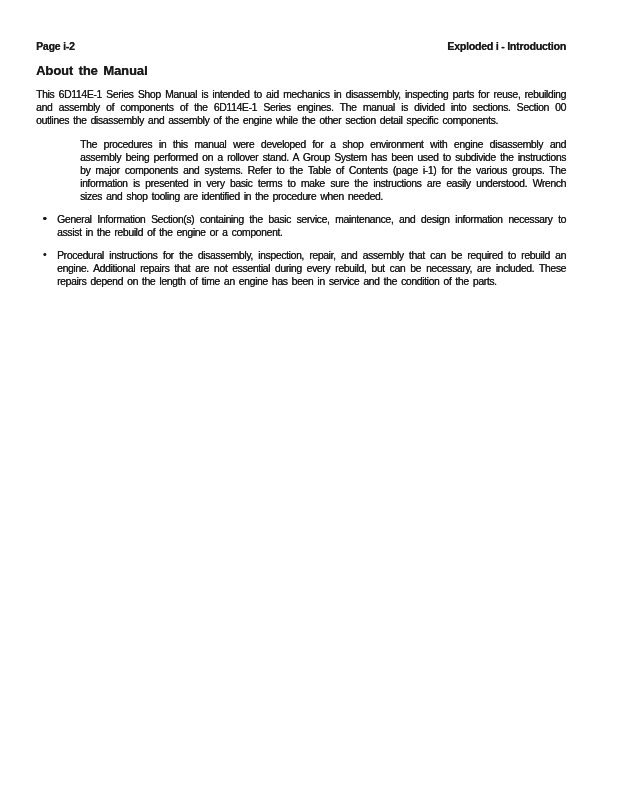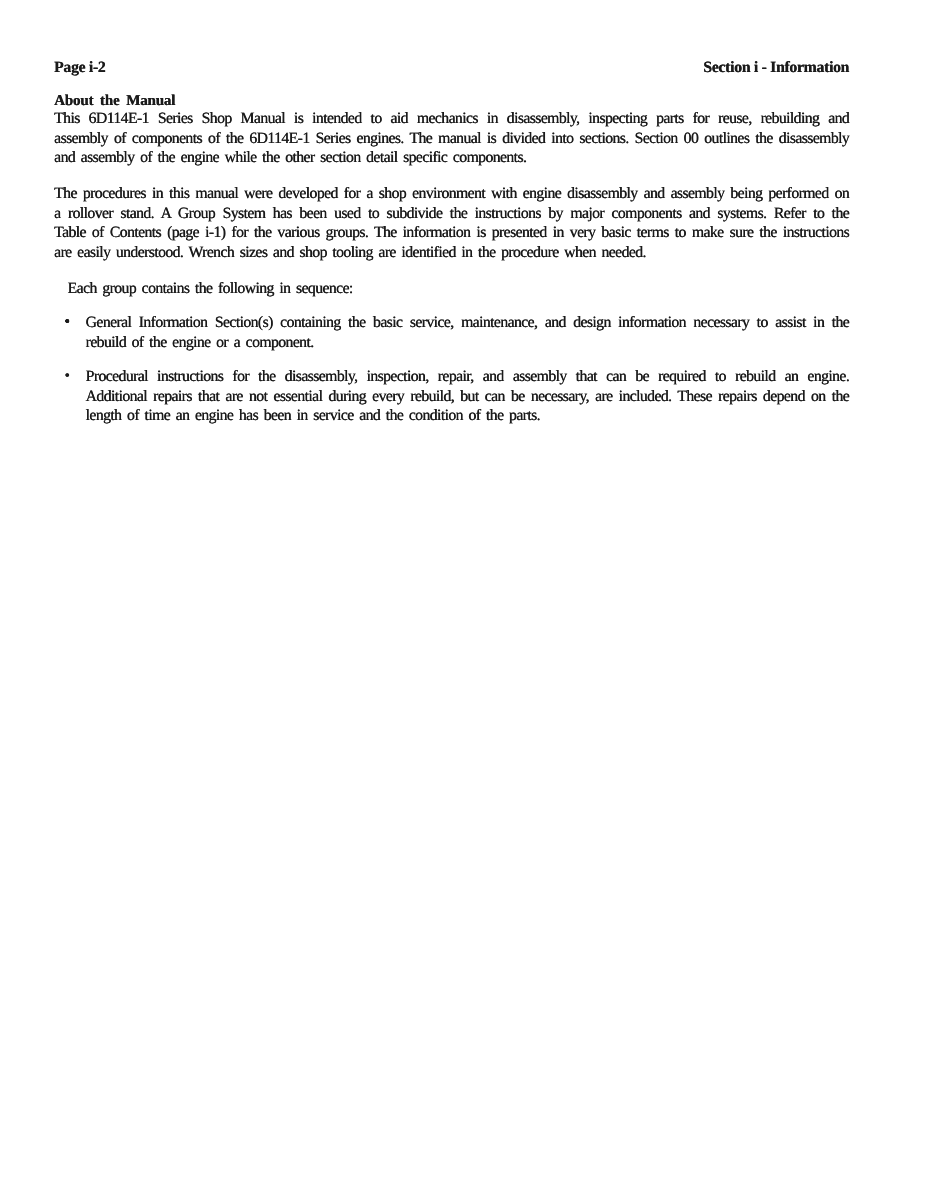--- a/index.html
+++ b/index.html
@@ -6,56 +6,56 @@
     margin: 0;
     padding: 0;
     background: #ffffff;
   }
   .page {
     position: relative;
     width: 624px;
     height: 732px;
     background: #ffffff;
     overflow: hidden;
-    font-family: Liberation Serif, serif;
+    font-family: Liberation Sans, sans-serif;
     color: #1b1b1b;
   }
   .content {
     position: absolute;
     left: 36px;
     top: 40px;
     width: 530px;
   }
   .header-row {
     display: flex;
     justify-content: space-between;
     align-items: baseline;
     font-size: 10.5px;
     font-weight: 700;
     letter-spacing: -0.2px;
     text-shadow: 0.2px 0 0 currentColor;
   }
   .doc-title {
     margin-top: 11px;
-    font-size: 10px;
+    font-size: 13px;
     font-weight: 700;
     letter-spacing: -0.1px;
     word-spacing: 2px;
     text-shadow: 0.25px 0 0 currentColor;
   }
   .body-text {
     font-size: 10.5px;
     line-height: 13px;
     letter-spacing: -0.4px;
     word-spacing: 1.5px;
     text-align: justify;
     text-shadow: 0.22px 0 0 currentColor;
   }
-  .para-1 { margin-top: 0; }
-  .para-2 { margin-top: 8px; }
+  .para-1 { margin-top: 10px; }
+  .para-2 { margin-top: 8px; margin-left: 44px; }
   .list-intro {
     margin-top: 11px;
     margin-left: 9px;
     text-align: left;
   }
   .bullet-list {
     margin-top: 0;
   }
   .bullet-item {
     position: relative;
@@ -80,30 +80,29 @@
   }
 </style>
 </head>
 <body>
 
 <div class="page">
   <div class="content">
 
     <div class="header-row">
       <span>Page i-2</span>
-      <span>Section i - Information</span>
+      <span>Exploded i - Introduction</span>
     </div>
 
     <div class="doc-title">About the Manual</div>
 
     <p class="body-text para-1">This 6D114E-1 Series Shop Manual is intended to aid mechanics in disassembly, inspecting parts for reuse, rebuilding and assembly of components of the 6D114E-1 Series engines. The manual is divided into sections. Section 00 outlines the disassembly and assembly of the engine while the other section detail specific components.</p>
 
     <p class="body-text para-2">The procedures in this manual were developed for a shop environment with engine disassembly and assembly being performed on a rollover stand. A Group System has been used to subdivide the instructions by major components and systems. Refer to the Table of Contents (page i-1) for the various groups. The information is presented in very basic terms to make sure the instructions are easily understood. Wrench sizes and shop tooling are identified in the procedure when needed.</p>
 
-    <div class="body-text list-intro">Each group contains the following in sequence:</div>
 
     <div class="bullet-list">
 
       <div class="bullet-item body-text">
         <span class="bullet-dot">•</span>
       </div>
 
       <div class="bullet-item body-text">
         <span class="bullet-dot">•</span>
       </div>

